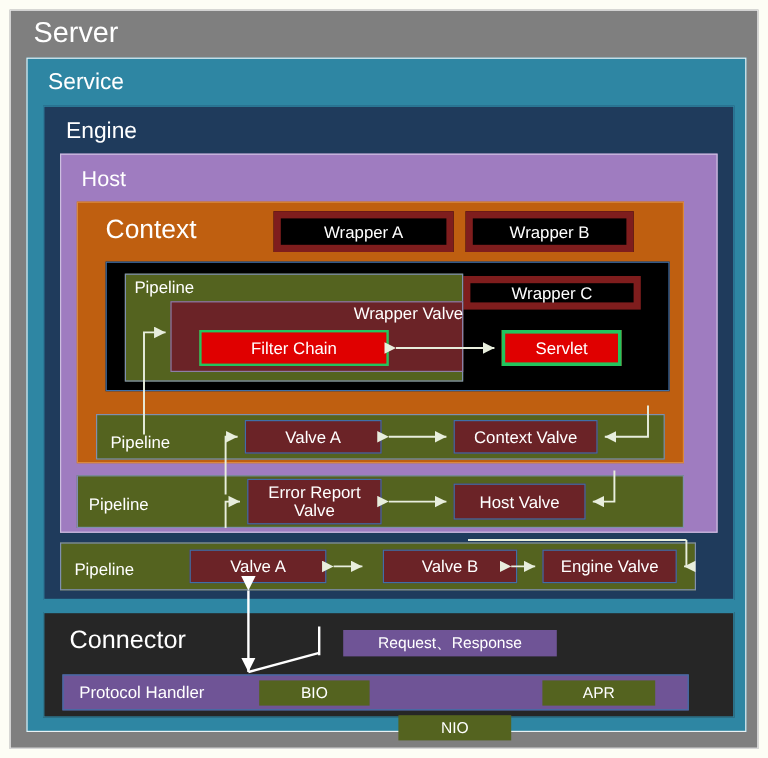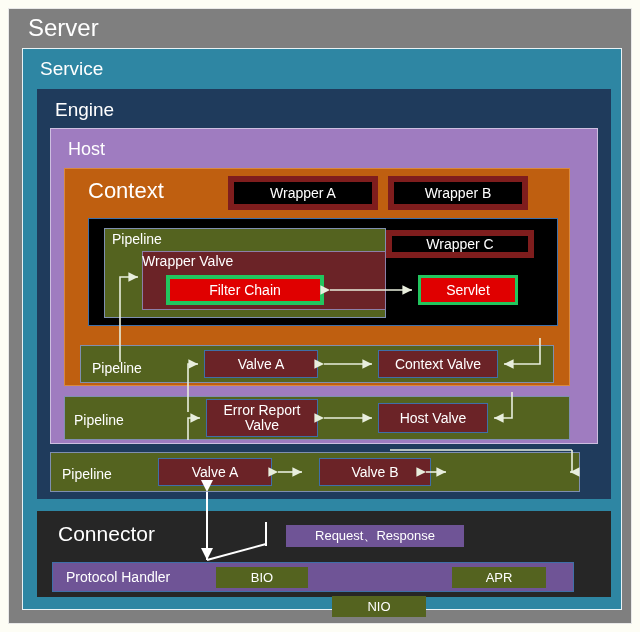--- a/index.html
+++ b/index.html
@@ -67,25 +67,25 @@
 
   
   .pipe-wrapper{left:104px;top:228px;width:282px;height:90px;}
   .pipe-wrapper-lbl{left:112px;top:231px;}
 
   .wrapper-valve{
     left:142px;top:251px;width:244px;height:59px;
     background:#6b2327;border:1px solid #8c7fa8;
   }
   .wrapper-valve-lbl{
-    left:142px;top:253px;width:244px;text-align:left;font-size:14px;
+    left:142px;top:253px;width:244px;text-align:right;font-size:14px;
   }
   .filter-chain{
     left:166px;top:275px;width:158px;height:30px;
-    background:#e00000;border:4px solid #22c55e;
+    background:#e00000;border:2px solid #22c55e;
     display:flex;align-items:center;justify-content:center;
     color:#ffffff;font-size:14px;
   }
   .servlet{
     left:418px;top:275px;width:100px;height:30px;
     background:#e00000;border:3px solid #22c55e;
     display:flex;align-items:center;justify-content:center;
     color:#ffffff;font-size:14px;
   }
 
@@ -188,20 +188,21 @@
 
   <div class="box pipeline pipe-host"></div>
   <div class="box pipeline-label pipe-host-lbl">Pipeline</div>
   <div class="box valve v-errorreport">Error Report Valve</div>
   <div class="box valve v-hostvalve">Host Valve</div>
 
   <div class="box pipeline pipe-engine"></div>
   <div class="box pipeline-label pipe-engine-lbl">Pipeline</div>
   <div class="box valve v-valveA-eng">Valve A</div>
   <div class="box valve v-valveB-eng">Valve B</div>
+  <div class="box valve v-enginevalve">Engine Valve</div>
 
   <div class="box connector"></div>
   <div class="box lbl connector-title">Connector</div>
   <div class="box reqres">Request、Response</div>
 
   <div class="box protocol-bar"></div>
   <div class="box lbl protocol-lbl">Protocol Handler</div>
   <div class="box ph-chip ph-bio">BIO</div>
   <div class="box ph-chip ph-nio">NIO</div>
   <div class="box ph-chip ph-apr">APR</div>

